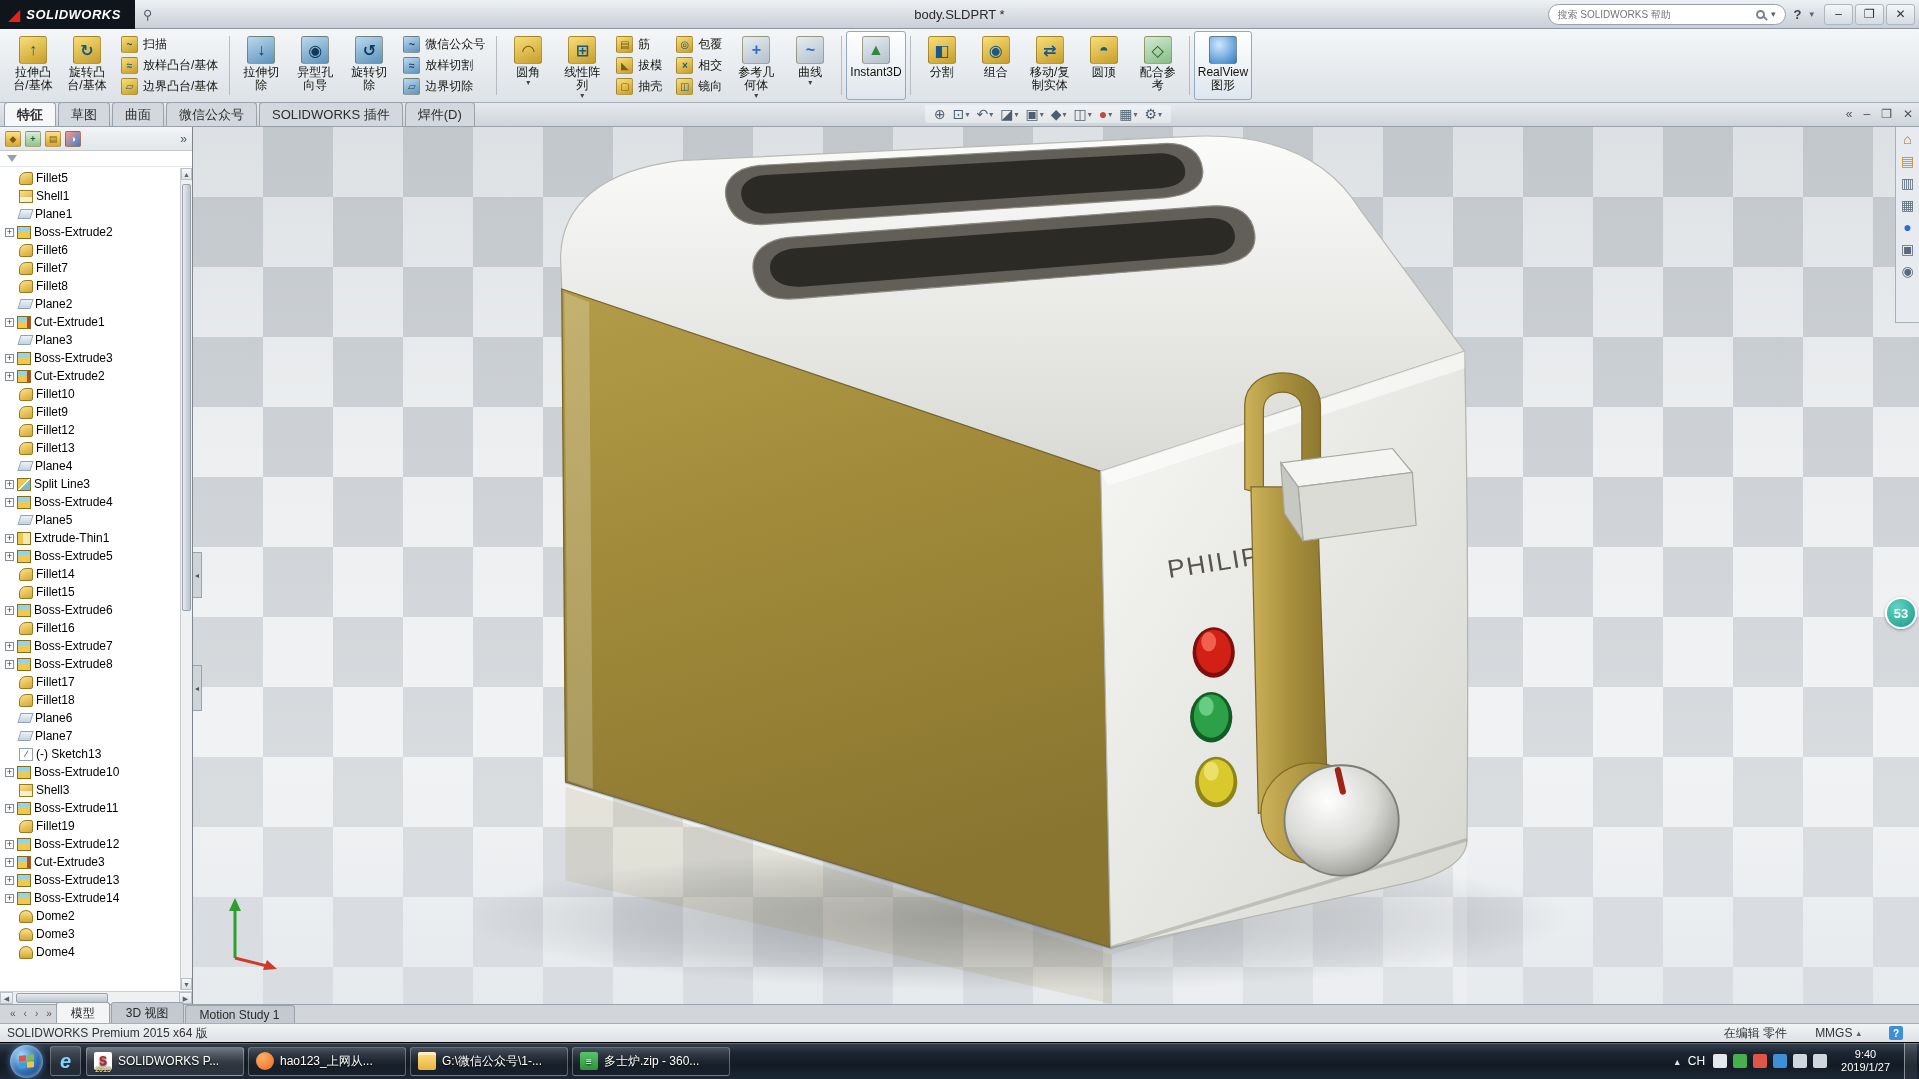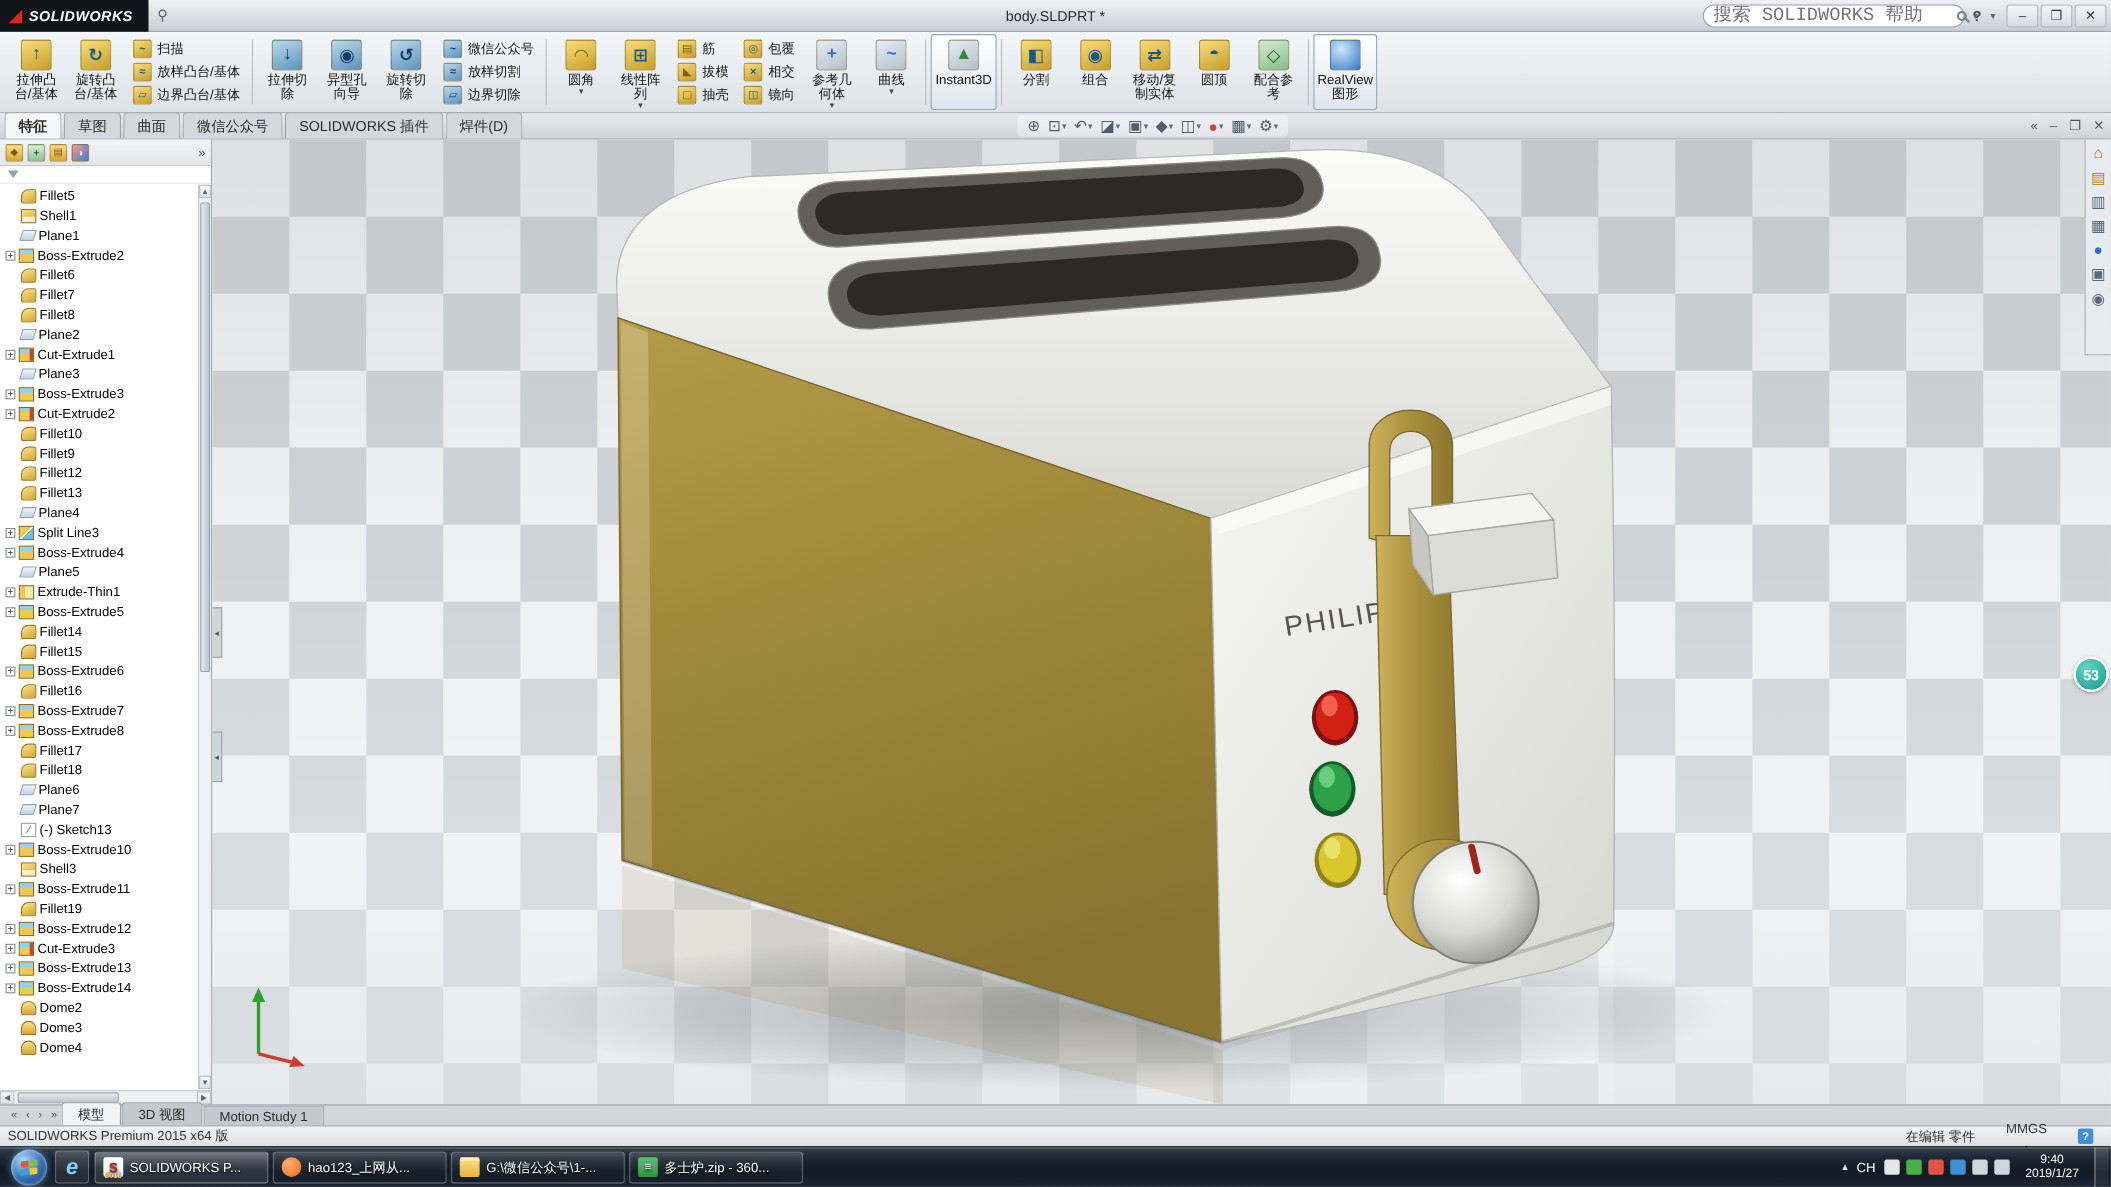--- a/index.html
+++ b/index.html
@@ -10,21 +10,21 @@
   .titlebar { position:absolute; top:0; left:0; width:100%; height:29px; background:linear-gradient(#eef1f4,#c9cfd7); border-bottom:1px solid #8f97a1; display:flex; align-items:center; }
   .logo { height:29px; background:#10151c; display:flex; align-items:center; padding:0 14px 0 8px; gap:6px; flex:none; }
   .logo-mark { color:#e2231a; font-weight:bold; font-size:16px; }
   .logo-text { color:#fff; font-weight:bold; font-style:italic; font-size:13px; letter-spacing:.5px; }
   .menus { display:flex; align-items:center; }
   .menu-item { padding:0 10px; font-size:13px; color:#1c1c1c; line-height:29px; white-space:nowrap; cursor:default; }
   .pin { font-size:13px; color:#55606c; padding:0 8px; }
   .doc-title { position:absolute; left:0; right:0; text-align:center; font-size:13px; color:#2a2a2a; pointer-events:none; }
   .tb-right { margin-left:auto; display:flex; align-items:center; gap:8px; padding-right:4px; z-index:2; }
   .search-box { width:238px; height:21px; background:#fff; border:1px solid #97a0ab; border-radius:11px; display:flex; align-items:center; padding:0 9px; gap:6px; }
-  .search-box input { border:none; outline:none; flex:1; font-size:17px; color:#4c1d95; background:transparent; font-family:Liberation Mono, monospace; }
+  .search-box input { border:none; outline:none; flex:1; font-size:10px; color:#4c1d95; background:transparent; font-family:Liberation Sans, sans-serif; }
   .mag { width:9px; height:9px; border:2px solid #7a828c; border-radius:50%; position:relative; flex:none; }
   .mag::after { content:""; position:absolute; width:6px; height:2px; background:#7a828c; transform:rotate(45deg); right:-5px; bottom:-2px; }
   .caret { font-size:9px; color:#5a636e; }
   .help-glyph { font-size:13px; color:#3a424c; font-weight:bold; }
   .win-btns { display:flex; }
   .win-btn { width:29px; height:21px; display:flex; align-items:center; justify-content:center; font-size:12px; color:#2c333b; border:1px solid #aeb6bf; background:linear-gradient(#f4f6f8,#d6dbe1); margin-left:2px; border-radius:3px; }
 
   
   .ribbon { position:absolute; top:29px; left:0; width:100%; height:74px; background:linear-gradient(#f4f6f8,#dde2e7); border-bottom:1px solid #a7adb5; display:flex; align-items:stretch; padding:2px 2px 2px 6px; }
   .rib-sep { width:1px; background:#b7bcc3; margin:5px 4px; flex:none; }
@@ -91,24 +91,24 @@
   .vp-badge { position:absolute; right:2px; top:470px; width:32px; height:32px; border-radius:50%; background:radial-gradient(circle at 35% 30%,#63d4c2,#159a8b); color:#fff; font-size:13px; font-weight:bold; display:flex; align-items:center; justify-content:center; border:2px solid #fff; box-shadow:0 1px 3px rgba(0,0,0,.35); }
   .triad { position:absolute; left:24px; bottom:32px; }
 
   
   .modeltabs { position:absolute; top:1004px; left:0; width:1919px; height:19px; background:#d2d6db; border-top:1px solid #9aa2ab; display:flex; align-items:flex-end; font-size:12px; padding-left:6px; }
   .mnav { font-size:10px; color:#555; padding:0 4px; line-height:18px; }
   .mtab { padding:2px 14px 1px 14px; border:1px solid #9aa2ab; border-bottom:none; background:#c4c9cf; border-radius:3px 3px 0 0; margin-right:1px; color:#2a2a2a; white-space:nowrap; }
   .mtab.on { background:#f2f4f6; }
 
   
-  .statusbar { position:absolute; top:1023px; left:0; width:1919px; height:19px; background:linear-gradient(#f2f4f6,#dde1e5); border-top:1px solid #a8aeb5; display:flex; font-size:12px; color:#333; }
+  .statusbar { position:absolute; top:1023px; left:0; width:1919px; height:19px; background:linear-gradient(#f2f4f6,#dde1e5); border-top:1px solid #a8aeb5; display:flex; align-items:center; font-size:12px; color:#333; }
   .sb-left { padding-left:7px; }
   .sb-right { margin-left:auto; display:flex; align-items:center; gap:28px; padding-right:16px; }
-  .sb-units { display:flex; align-items:center; gap:4px;flex-direction:column; }
+  .sb-units { display:flex; align-items:center; gap:4px; }
   .sb-help { width:14px; height:14px; background:#3f8fd6; color:#fff; font-size:10px; font-weight:bold; display:flex; align-items:center; justify-content:center; border-radius:2px; }
 
   
   .taskbar { position:absolute; top:1042px; left:0; width:1919px; height:37px; background:linear-gradient(#33404f,#1b2430 30%,#121a24 62%,#1d2835); border-top:1px solid #000; display:flex; align-items:center; box-shadow:inset 0 1px 0 rgba(255,255,255,.22); }
   .start-orb { width:33px; height:33px; border-radius:50%; margin:0 7px 0 10px; background:radial-gradient(circle at 35% 30%,#a6d8ff,#2e6ab0 55%,#123a6b); box-shadow:0 0 7px rgba(120,180,255,.55), inset 0 0 4px rgba(255,255,255,.7); display:flex; align-items:center; justify-content:center; flex:none; }
   .orb-flag { width:15px; height:13px; display:grid; grid-template-columns:1fr 1fr; gap:1px; transform:skewY(-6deg); }
   .orb-flag span { border-radius:1px; }
   .qicon { width:31px; height:30px; border:1px solid rgba(255,255,255,.25); border-radius:3px; background:linear-gradient(rgba(255,255,255,.18),rgba(255,255,255,.04)); display:flex; align-items:center; justify-content:center; margin-right:5px; flex:none; }
   .ie-e { color:#7fd4ff; font-size:20px; font-weight:bold; font-style:italic; }
   .task-btn { height:29px; width:158px; margin-right:4px; border:1px solid rgba(255,255,255,.3); border-radius:3px; background:linear-gradient(rgba(255,255,255,.15),rgba(255,255,255,.04) 50%,rgba(0,0,0,.12)); display:flex; align-items:center; gap:6px; padding:0 7px; color:#fff; font-size:12px; text-shadow:0 1px 2px #000; flex:none; cursor:default; }

